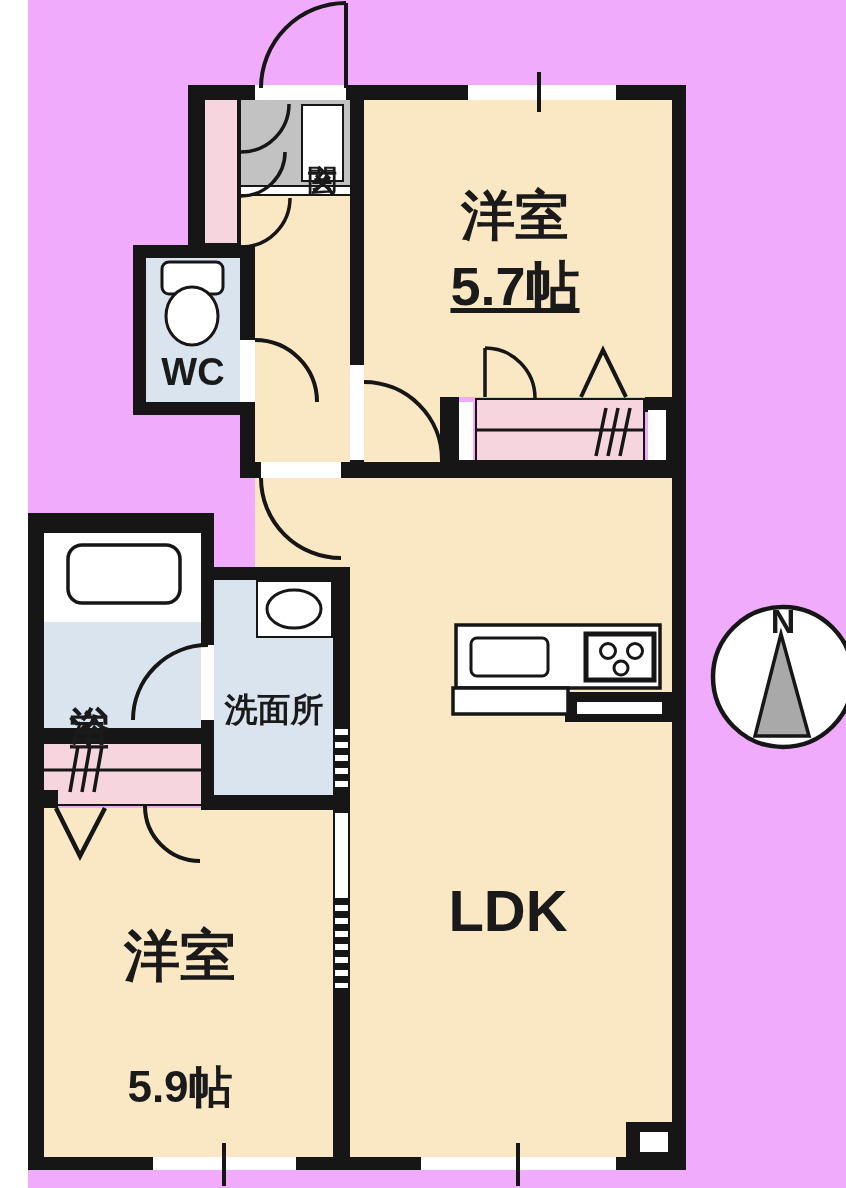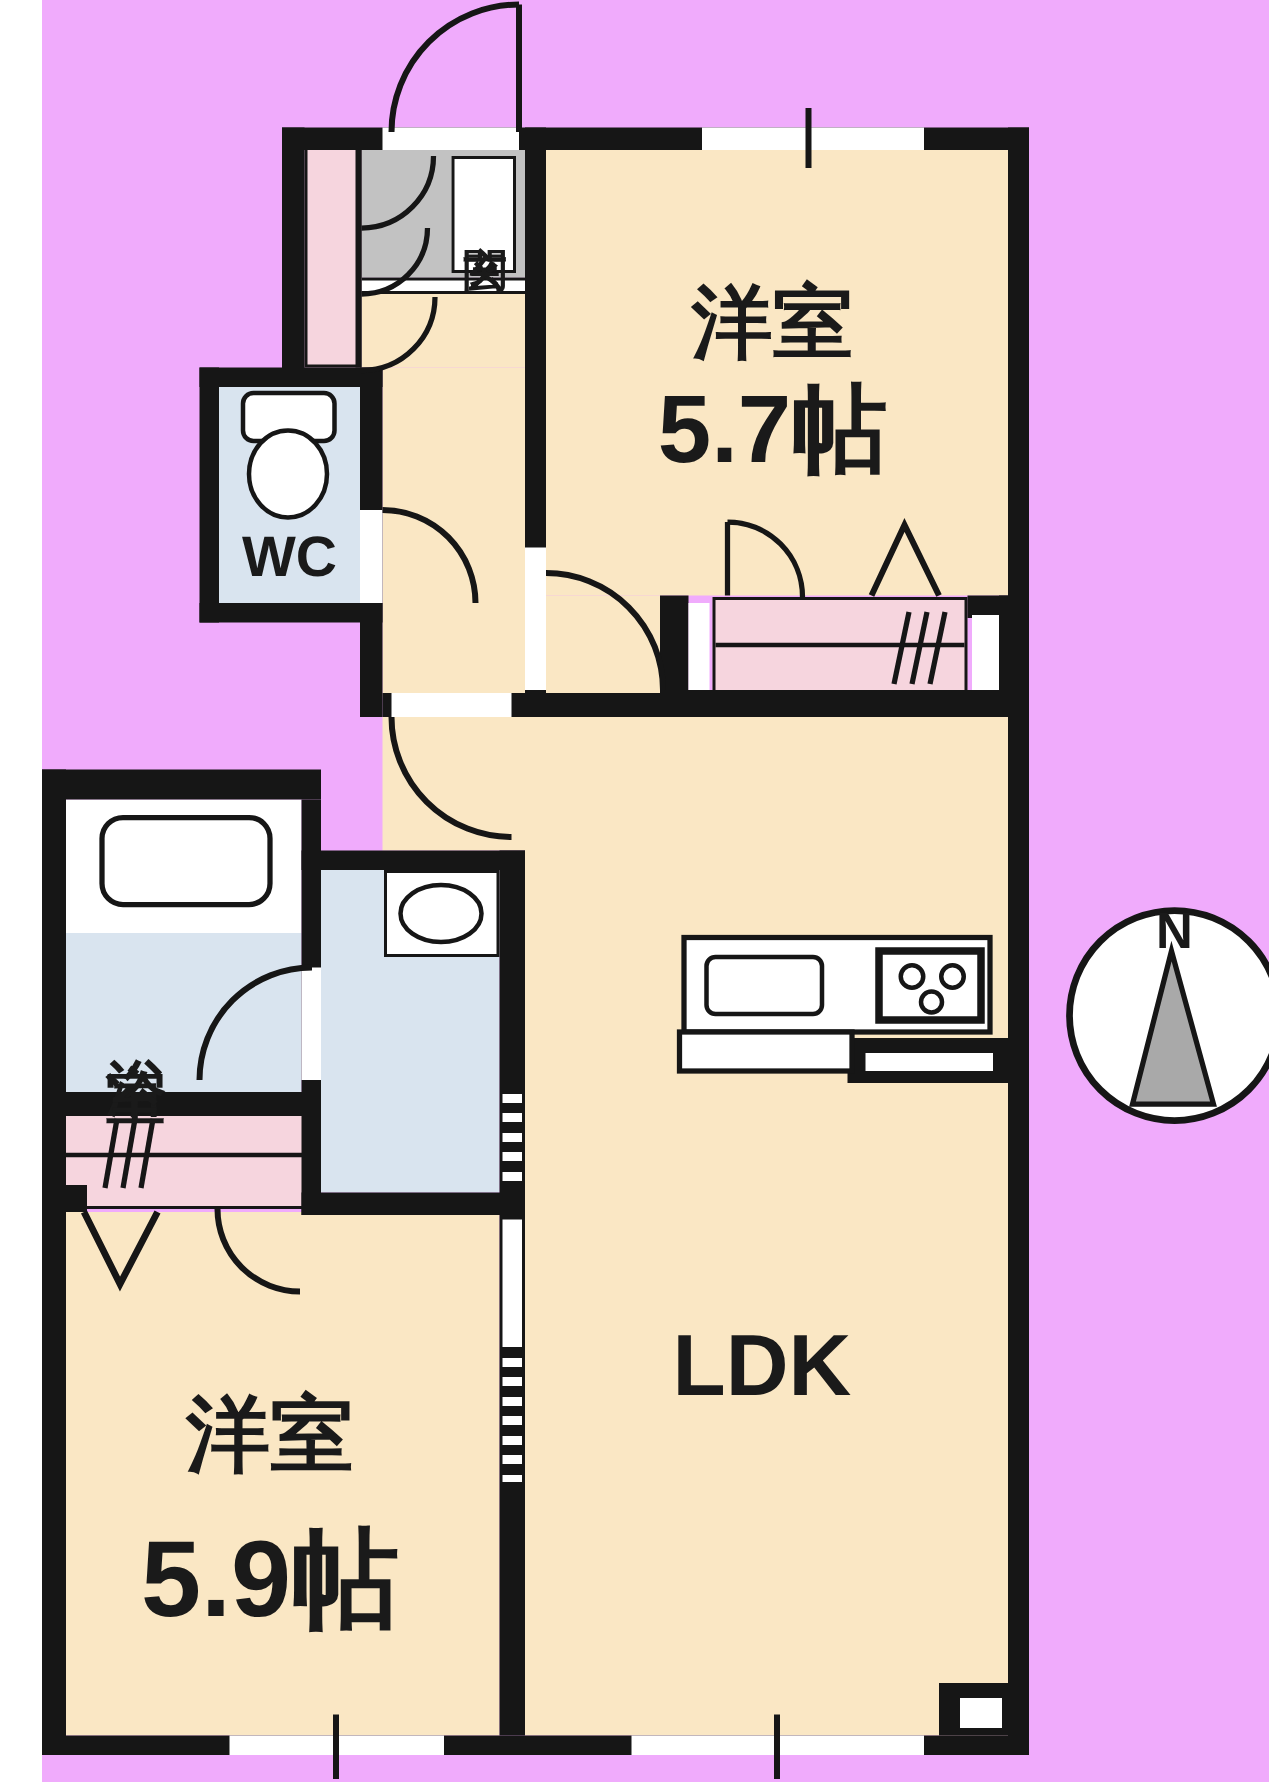--- a/index.html
+++ b/index.html
@@ -130,22 +130,23 @@
       <circle cx="607" cy="651" r="7.5" stroke-width="3"></circle>
       <circle cx="593" cy="668" r="7" stroke-width="3"></circle>
       <rect x="425" y="688" width="115" height="26" stroke-width="3.5"></rect>
       <rect x="549" y="702" width="85" height="12" stroke="none"></rect>
       <circle cx="755" cy="677" r="70" stroke-width="4.5"></circle>
       <path d="M753,634 L727,736 L781,736 Z" stroke-width="3.5" style="fill:var(--compass-triangle,#A9A9A9)"></path>
     </g>
   </svg>
 
   <div class="lbl" style="left:407px;top:186px;width:160px;height:58px;font-size:54px;">洋室</div>
-  <div class="lbl" style="left:387px;top:256px;width:200px;height:60px;font-size:64px;">5.7帖</div>
+  <div class="lbl" style="left:387px;top:256px;width:200px;height:60px;font-size:54px;text-decoration:underline;">5.7帖</div>
   <div class="lbl" style="left:400px;top:880px;width:160px;height:62px;font-size:58px;">LDK</div>
   <div class="lbl" style="left:72px;top:926px;width:160px;height:60px;font-size:56px;">洋室</div>
-  <div class="lbl" style="left:52px;top:1022px;width:200px;height:62px;font-size:72px;">5.9帖</div>
+  <div class="lbl" style="left:52px;top:1056px;width:200px;height:62px;font-size:44px;">5.9帖</div>
   <div class="lbl" style="left:125px;top:350px;width:80px;height:44px;font-size:38px;">WC</div>
   <div class="lbl labelbox vtext" style="left:273px;top:104px;width:43px;height:78px;font-size:29px;">玄関</div>
   <div class="lbl vtext" style="left:40px;top:628px;width:44px;height:96px;font-size:40px;">浴室</div>
+  <div class="lbl" style="left:186px;top:690px;width:120px;height:38px;font-size:33px;">洗面所</div>
   <div class="lbl" style="left:733px;top:602px;width:44px;height:38px;font-size:34px;">N</div>
 
 </div>
 
 </body></html>

